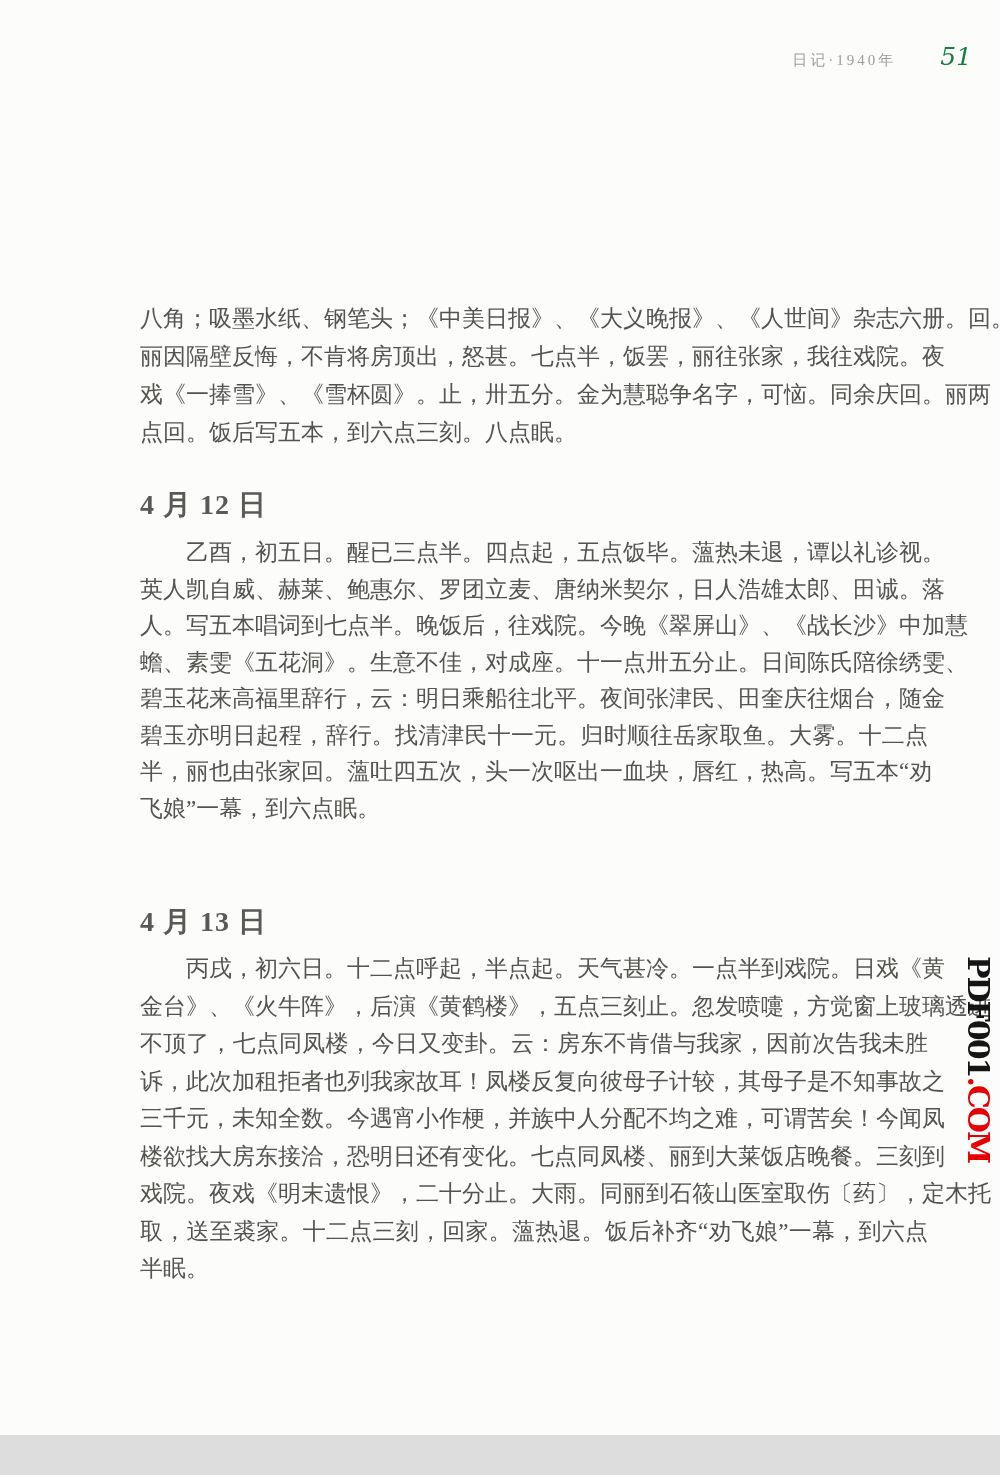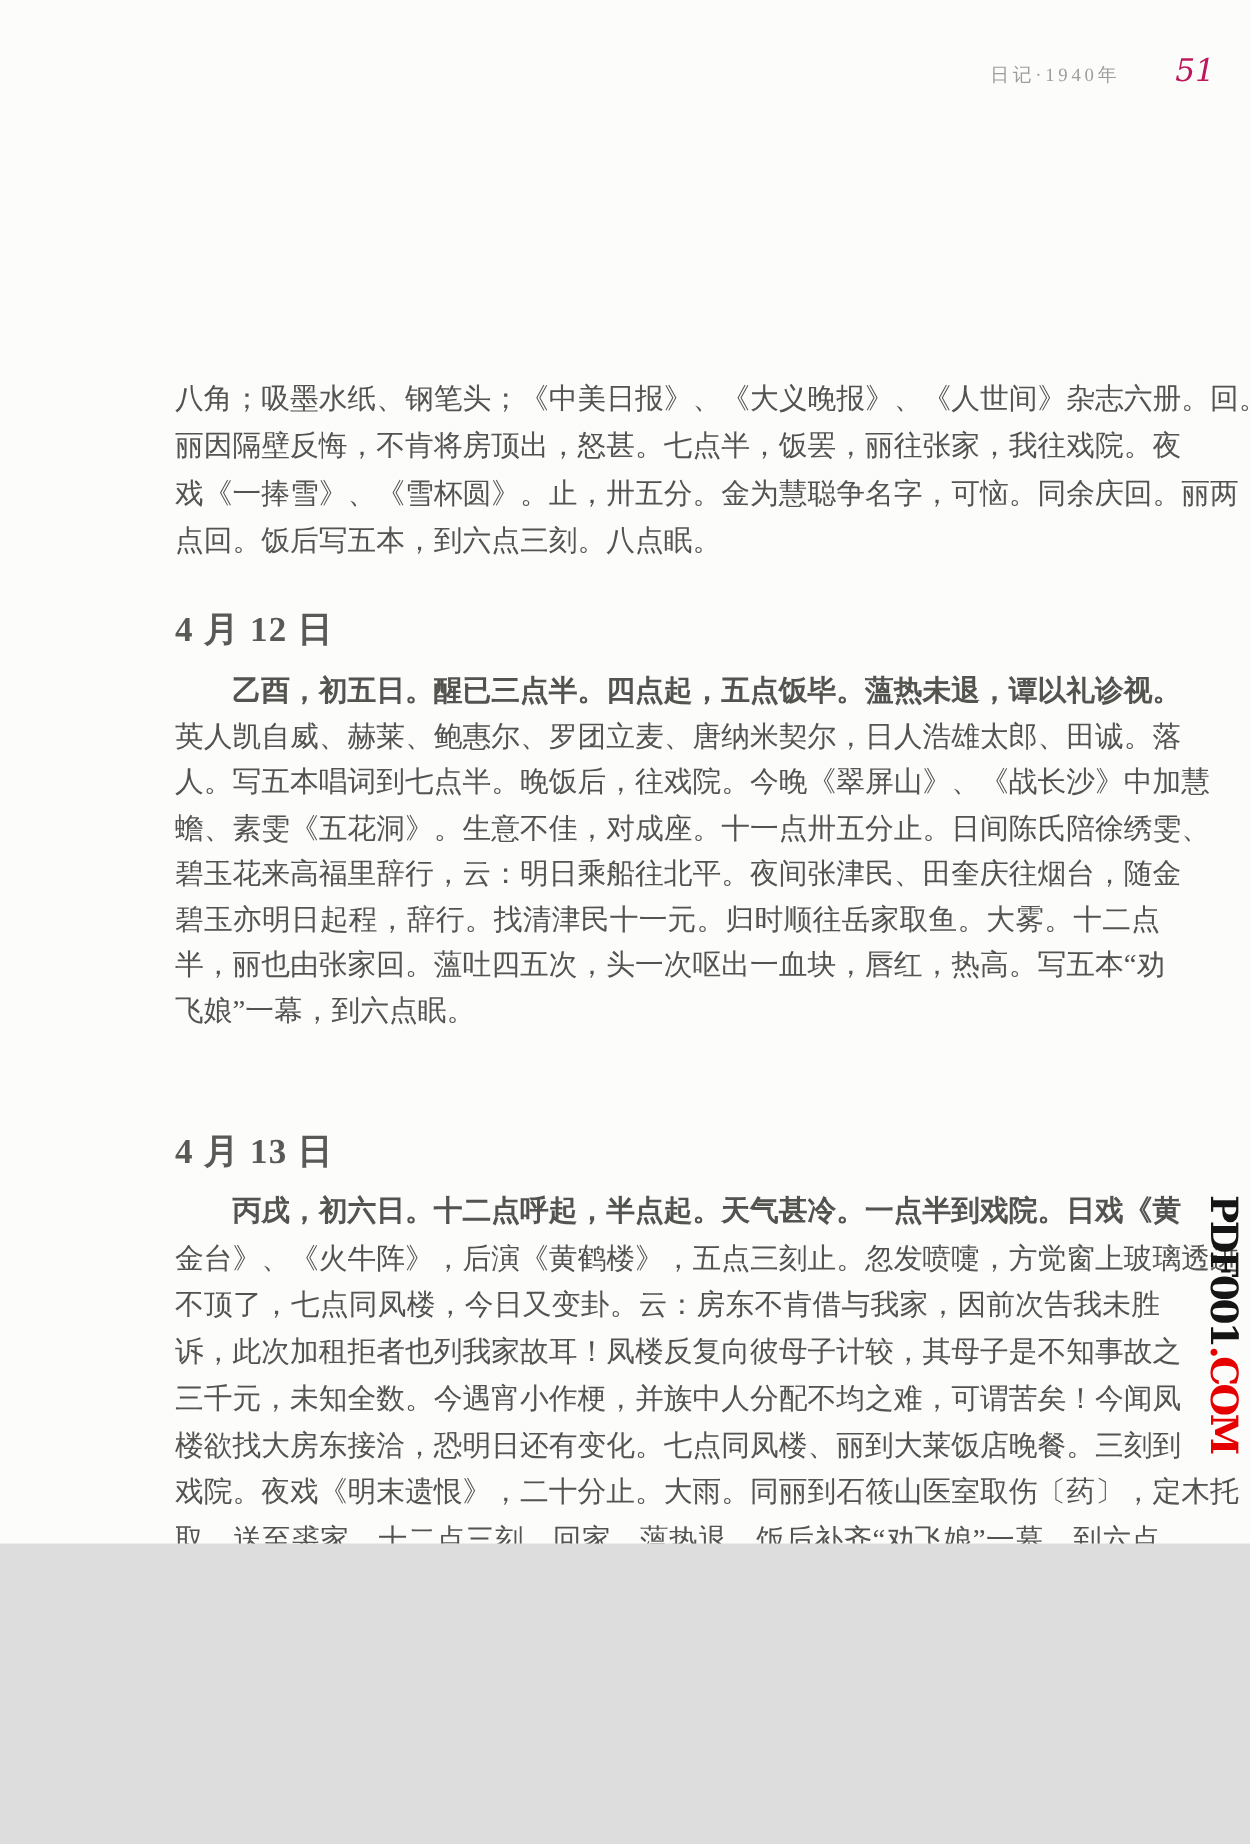--- a/index.html
+++ b/index.html
@@ -1,51 +1,51 @@
 <!DOCTYPE html>
 <html><head>
 <meta charset="utf-8">
 <style>
   html,body { margin:0; padding:0; background:#ddd; }
   .page {
     position:relative;
-    width:1000px; height:1235px;
+    width:1000px; height:1435px;
     margin:0 auto;
     background:#fcfcfb;
     overflow:hidden;
     font-family:"Liberation Serif","DejaVu Serif",serif;
   }
 
   
   .running-header {
     position:absolute; top:42px; right:28px;
     display:flex; align-items:baseline; gap:44px;
   }
   .running-title {
     font-size:15px; color:#9d9d9a; letter-spacing:3px;
   }
   .page-number {
-    font-size:25px; font-style:italic; color:#be185d;
+    font-size:25px; font-style:italic; color:#15803d;
     font-family:"DejaVu Serif","Liberation Serif",serif;
   }
 
   
   .page-body {
     position:absolute; left:140px; top:300px; width:788px;
     color:#535350;
     font-size:23px;
   }
   .para .line {
     text-align:justify;
     text-align-last:justify;
     text-justify:inter-character;
     white-space:nowrap;
   }
   .para .line.end { text-align-last:left; }
-  .para .line.indent { padding-left:46px;font-weight:bold; }
+  .para .line.indent { padding-left:46px; }
 
   .date-heading {
     font-size:28px; font-weight:bold; color:#59595六;
     color:#595956;
     line-height:30px; letter-spacing:1px;
   }
 
   
   .page-body > :nth-child(1) { margin-top:0;   line-height:38px;  }
   .page-body > :nth-child(2) { margin-top:38px; }

